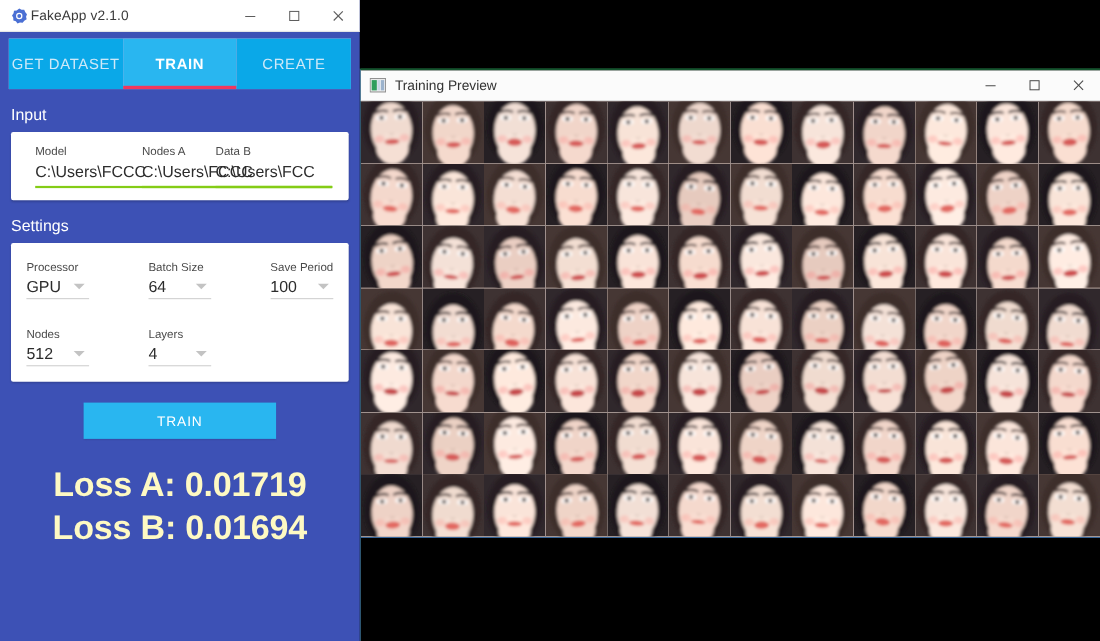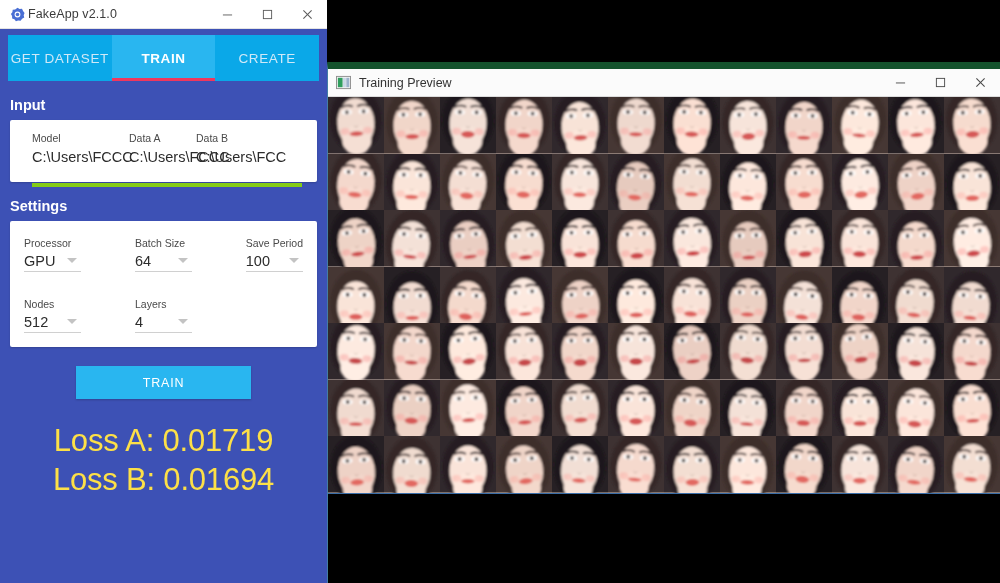--- a/index.html
+++ b/index.html
@@ -111,21 +111,21 @@
     position: absolute;
     left: 0; right: 0; bottom: 0;
     height: 3px;
     background: #f0375e;
   }
 
   
   .fa-section-title {
     color: #ffffff;
     font-size: 14.5px;
-    font-weight: bold;
+    font-weight: normal;
     margin: 16px 0 7px 10px;
   }
 
   
   .fa-card {
     background: #ffffff;
     margin: 0 10px;
     border-radius: 2px;
     padding: 12px 14px 10px 14px;
     box-shadow: 0 1px 2px rgba(0,0,0,0.18);
@@ -148,22 +148,22 @@
     color: #2c2c2c;
     white-space: nowrap;
     overflow: hidden;
   }
 
   
   .input-fields { position: relative; height: 40px; }
   .input-field {
     position: absolute;
     top: 0;
-    border-bottom: 4px solid #84cc16;
-    padding-bottom: 18px;
+    border-bottom: 2px solid #84cc16;
+    padding-bottom: 4px;
     box-sizing: border-box;
     background: transparent;
   }
   .input-field .field-label { margin-bottom: 5px; }
   .input-field .field-value {
     font-size: 14.5px;
     color: #2c2c2c;
   }
 
   
@@ -197,36 +197,36 @@
     font-size: 12.5px;
     letter-spacing: 0.8px;
     font-family: "Liberation Sans", sans-serif;
     cursor: pointer;
     box-shadow: 0 1px 2px rgba(0,0,0,0.2);
   }
 
   .loss-block {
     margin-top: 22px;
     text-align: center;
-    color: #fde047;
-    font-weight: normal;
+    color: #fef9c3;
+    font-weight: bold;
     font-size: 31px;
     line-height: 1.27;
     letter-spacing: -0.2px;
   }
 
   
   .preview-window {
     position: absolute;
     left: 327px;
     top: 62px;
     width: 673px;
     height: 521px;
     background: #000000;
-    border-top: 7px solid #14532d;
+    border-top: 2px solid #14532d;
     border-left: 1px solid #5aa9dd;
     box-sizing: border-box;
   }
 
   .pv-titlebar {
     position: relative;
     height: 27px;
     background: #fbfbfb;
     display: flex;
     align-items: center;
@@ -2474,21 +2474,21 @@
     <div class="fa-section-title">Input</div>
     <div class="fa-card">
       <div class="input-fields">
 
         <div class="input-field" style="left:8px; width:270px;">
           <div class="field-label">Model</div>
           <div class="field-value">C:\Users\FCCC</div>
         </div>
 
         <div class="input-field" style="left:105px; width:173px;">
-          <div class="field-label">Data A</div>
+          <div class="field-label">Nodes A</div>
           <div class="field-value">C:\Users\FCCC</div>
         </div>
 
         <div class="input-field" style="left:172px; width:106px;">
           <div class="field-label">Data B</div>
           <div class="field-value">C:\Users\FCC</div>
         </div>
 
       </div>
     </div>

